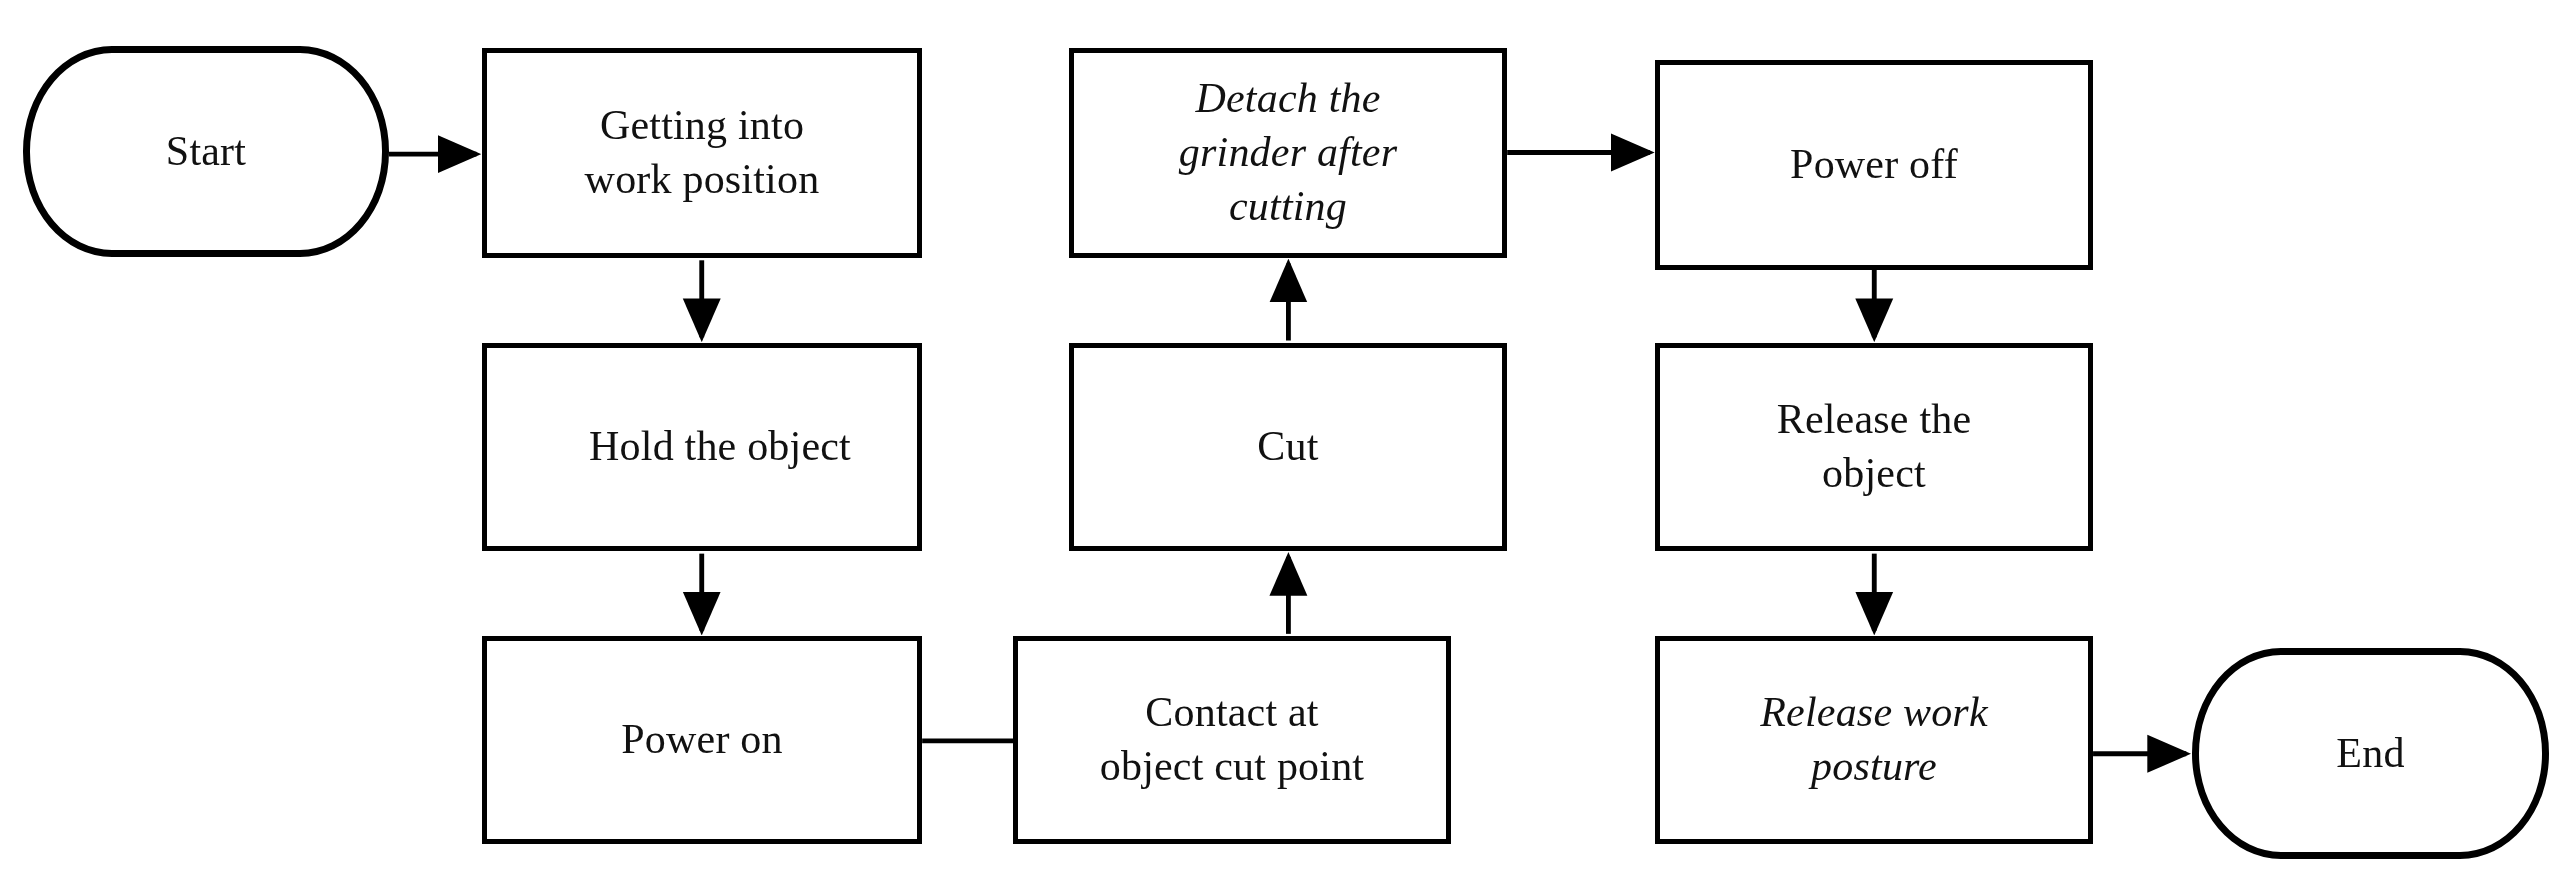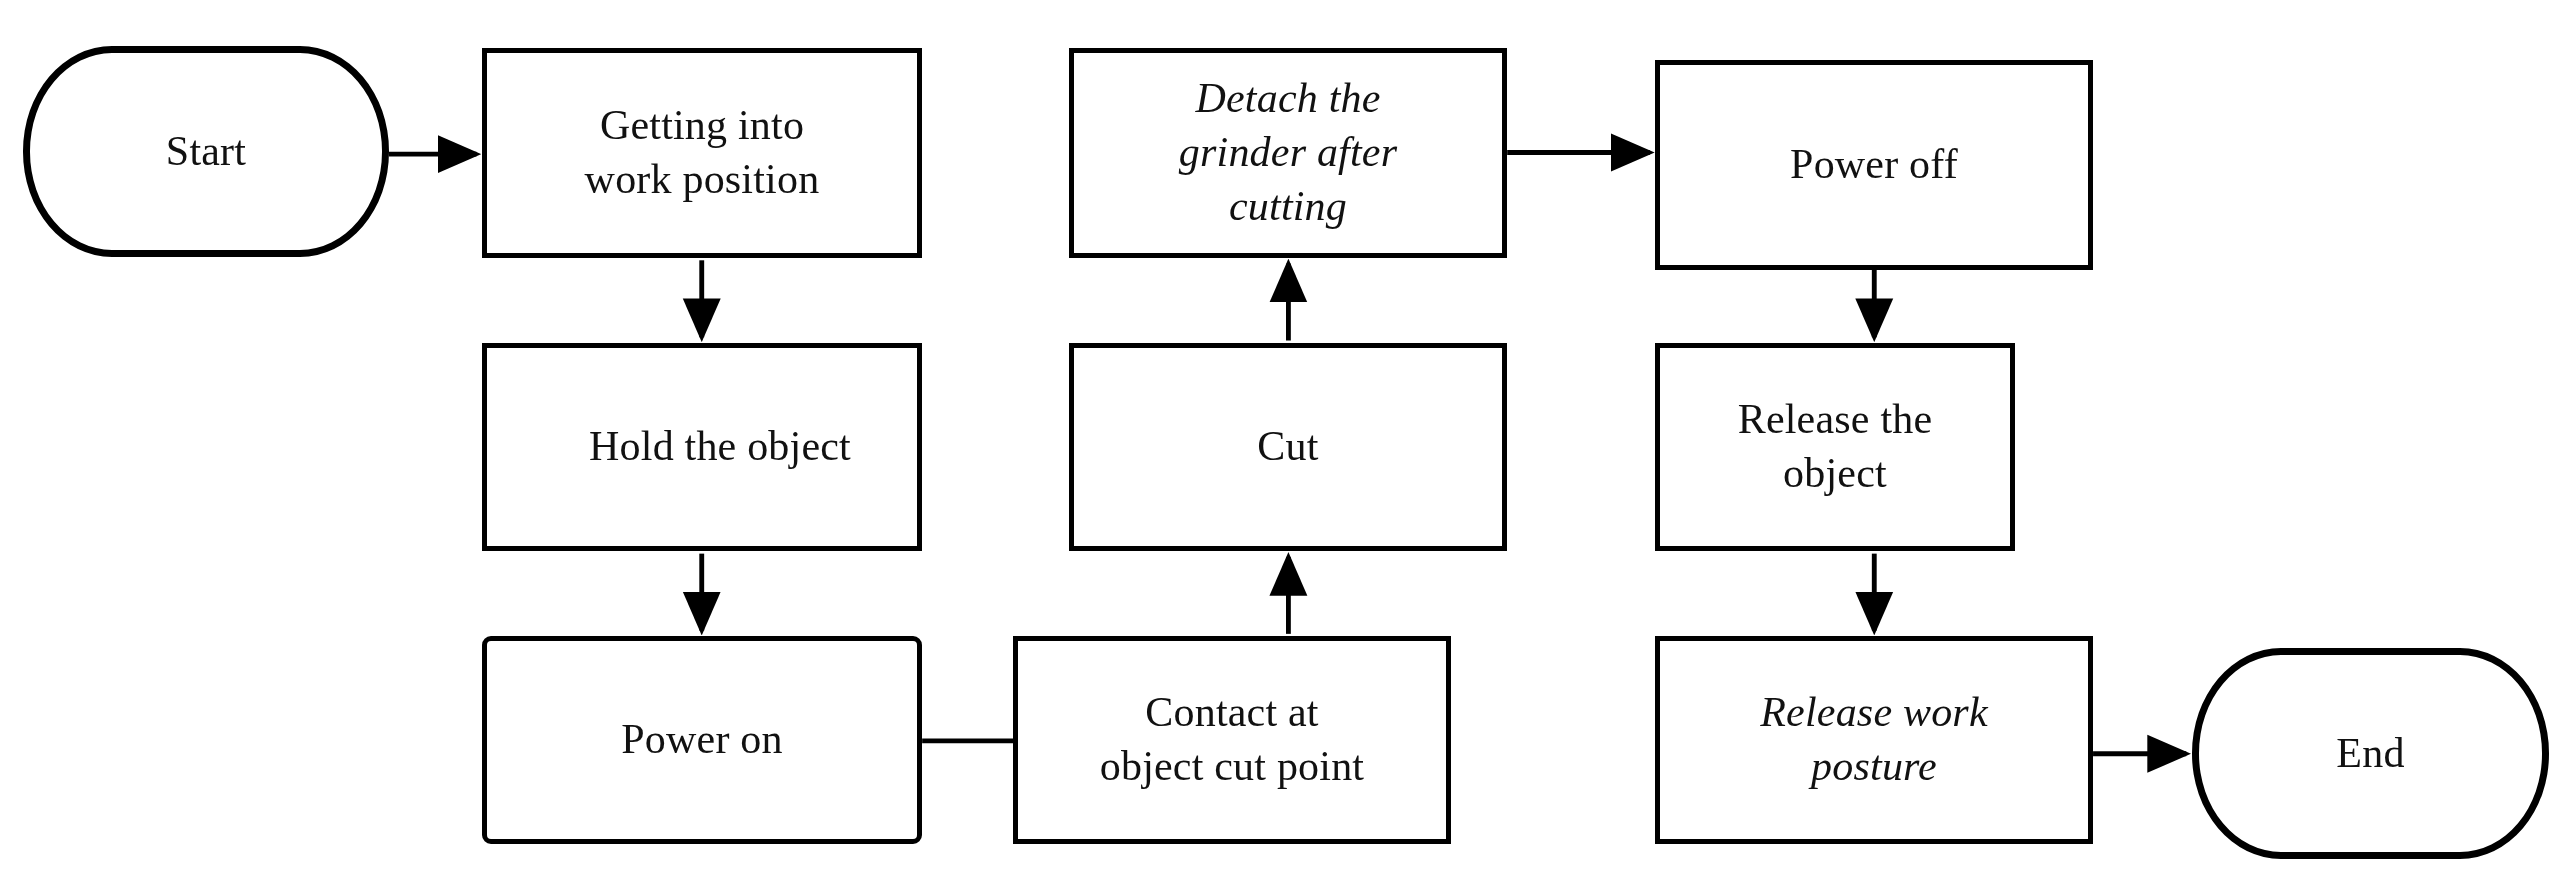--- a/index.html
+++ b/index.html
@@ -81,39 +81,39 @@
       <div class="node terminal" style="left: 23px; top: 46px; width: 366px; height: 211px;">
         <span class="label">Start</span>
       </div>
       <div class="node process" style="left: 482px; top: 48px; width: 440px; height: 210px;">
         <span class="label">Getting into
 work position</span>
       </div>
       <div class="node process" style="left: 482px; top: 343px; width: 440px; height: 208px; padding-left: 36px;">
         <span class="label">Hold the object</span>
       </div>
-      <div class="node process" style="left: 482px; top: 636px; width: 440px; height: 208px; border-radius: 9px;">
+      <div class="node process" style="left: 482px; top: 636px; width: 440px; height: 208px;">
         <span class="label">Power on</span>
       </div>
       <div class="node process" style="left: 1013px; top: 636px; width: 438px; height: 208px;">
         <span class="label">Contact at
 object cut point</span>
       </div>
       <div class="node process" style="left: 1069px; top: 343px; width: 438px; height: 208px;">
         <span class="label">Cut</span>
       </div>
       <div class="node process" style="left: 1069px; top: 48px; width: 438px; height: 210px; font-style: italic;">
         <span class="label">Detach the
 grinder after
 cutting</span>
       </div>
       <div class="node process" style="left: 1655px; top: 60px; width: 438px; height: 210px;">
         <span class="label">Power off</span>
       </div>
-      <div class="node process" style="left: 1655px; top: 343px; width: 360px; height: 208px;">
+      <div class="node process" style="left: 1655px; top: 343px; width: 438px; height: 208px;">
         <span class="label">Release the
 object</span>
       </div>
       <div class="node process" style="left: 1655px; top: 636px; width: 438px; height: 208px; font-style: italic;">
         <span class="label">Release work
 posture</span>
       </div>
       <div class="node terminal" style="left: 2192px; top: 648px; width: 357px; height: 211px;">
         <span class="label">End</span>
       </div>

